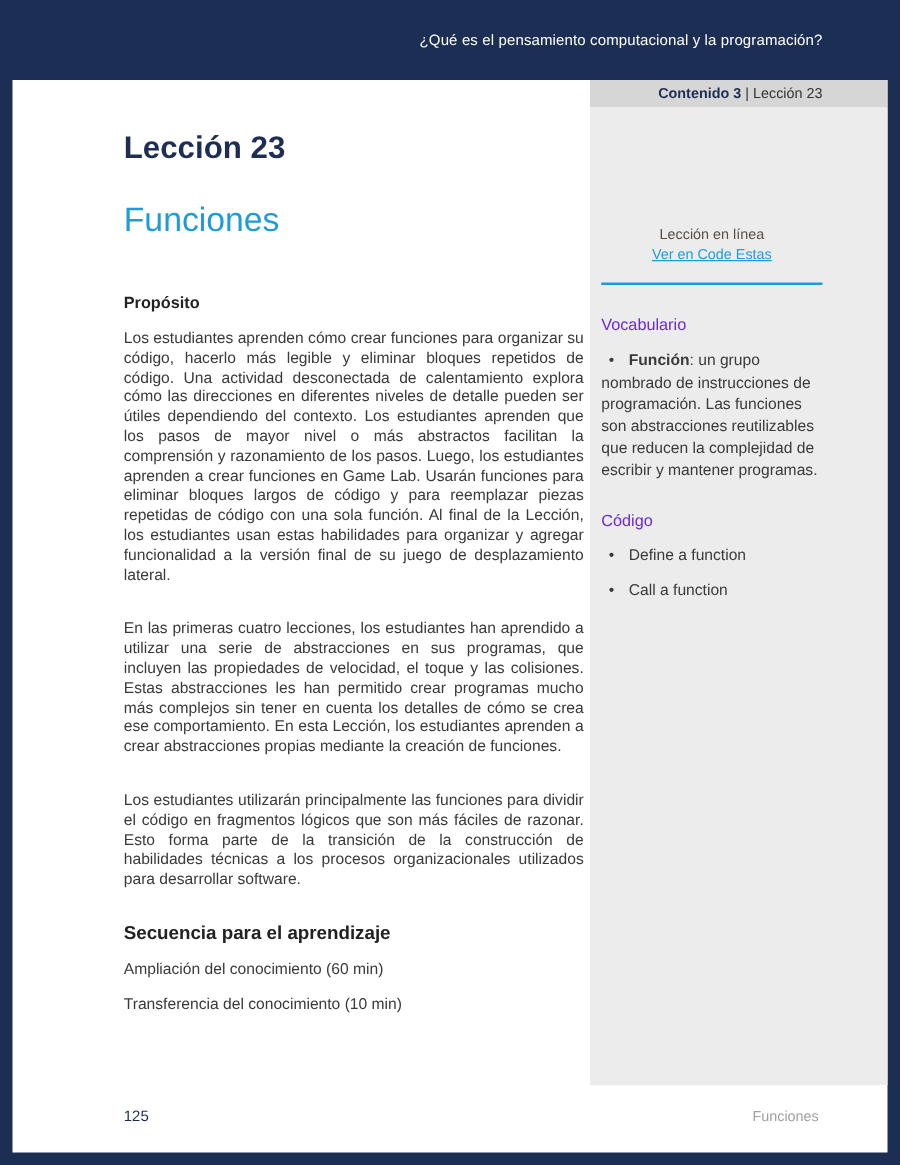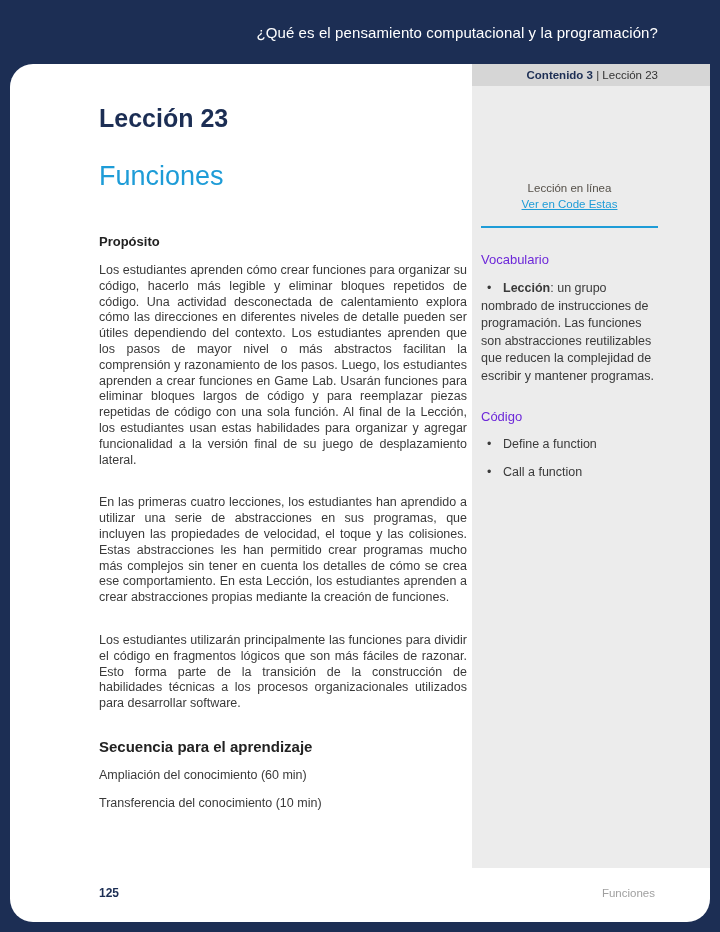--- a/index.html
+++ b/index.html
@@ -10,27 +10,26 @@
     position:relative; width:720px; height:932px;
     background:#1c2e54; overflow:hidden;
   }
 
   
   .header-band {
     position:absolute; top:0; left:0; width:720px; height:64px;
     display:flex; align-items:center; justify-content:flex-end;
     padding-right:62px;
   }
-  .header-title { color:#ffffff; font-size:15px; letter-spacing:0.1px; }
+  .header-title { color:#ffffff; font-size:12px; letter-spacing:0.1px; }
 
   
   .content {
     position:absolute; top:64px; left:10px; right:10px; bottom:10px;
     background:#ffffff;
-    border-radius:23px;
   }
 
   
   .strip {
     position:absolute; top:0; right:0; width:238px; height:22px;
     background:#d6d6d6;
     display:flex; align-items:center; justify-content:flex-end;
     padding-right:52px; font-size:11.5px; color:#333333;
     white-space:pre;
   }
@@ -71,21 +70,21 @@
   }
   p.body-par + p.body-par { margin-top:27px; }
   .sequence-heading { margin-top:26px; font-size:15px; font-weight:bold; color:#222222; }
   .sequence-item { margin-top:12px; font-size:12.5px; color:#3a3a3a; line-height:16px; }
 
   
   .footer-row {
     position:absolute; left:89px; right:55px; bottom:22px;
     display:flex; justify-content:space-between; align-items:baseline;
   }
-  .page-number { font-size:12px; font-weight:bold; color:#1c2e54; }
+  .page-number { font-size:12px; font-weight:normal; color:#1c2e54; }
   .footer-title { font-size:11.5px; color:#a0a0a0; }
 </style>
 </head>
 <body>
 
 <div class="page">
 
   <div class="header-band">
     <span class="header-title">¿Qué es el pensamiento computacional y la programación?</span>
   </div>
@@ -101,21 +100,21 @@
       <div class="online-block">
         <div class="online-label">Lección en línea</div>
         <a class="code-studio-link">Ver en Code Estas</a>
       </div>
 
       <div class="blue-rule"></div>
 
       <div class="side-heading">Vocabulario</div>
 
       <div class="vocab-text">
-        <span class="bullet">•</span><span class="term">Lección</span><span>: un grupo nombrado de instrucciones de programación. Las funciones son abstracciones reutilizables que reducen la complejidad de escribir y mantener programas.</span>
+        <span class="bullet">•</span><span class="term">Función</span><span>: un grupo nombrado de instrucciones de programación. Las funciones son abstracciones reutilizables que reducen la complejidad de escribir y mantener programas.</span>
       </div>
 
       <div class="side-heading">Código</div>
 
       <div class="code-list">
         <div class="code-item">
           <span class="bullet">•</span>
           <span>Define a function</span>
         </div>
         <div class="code-item">

